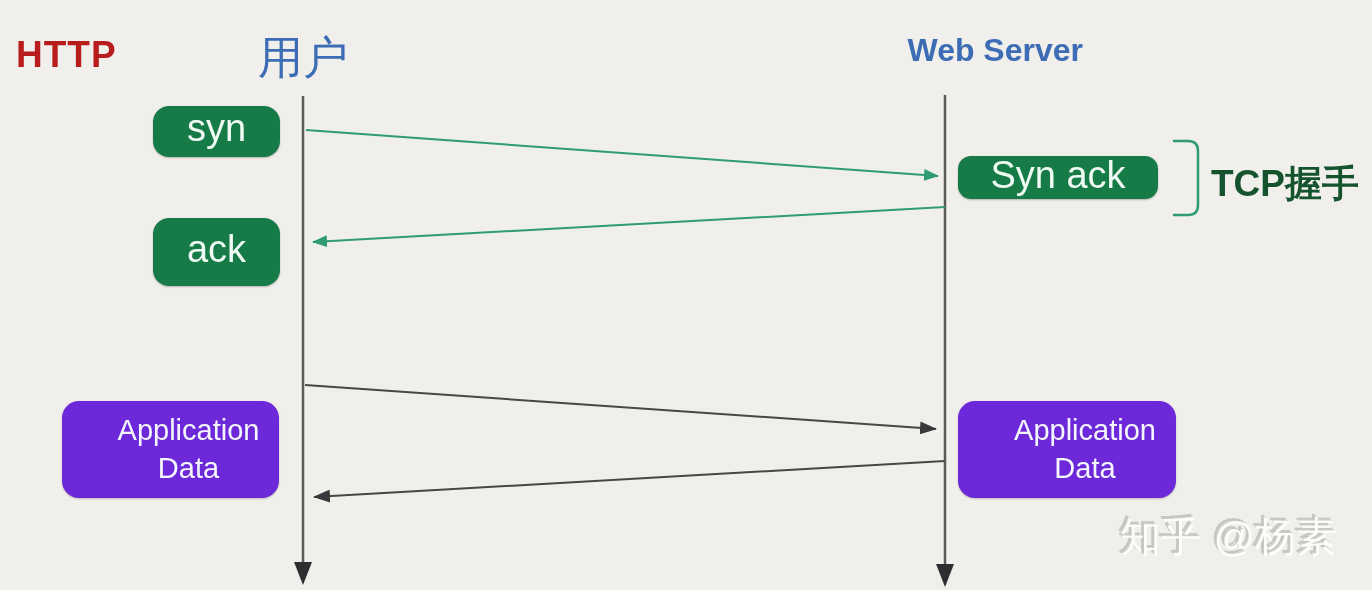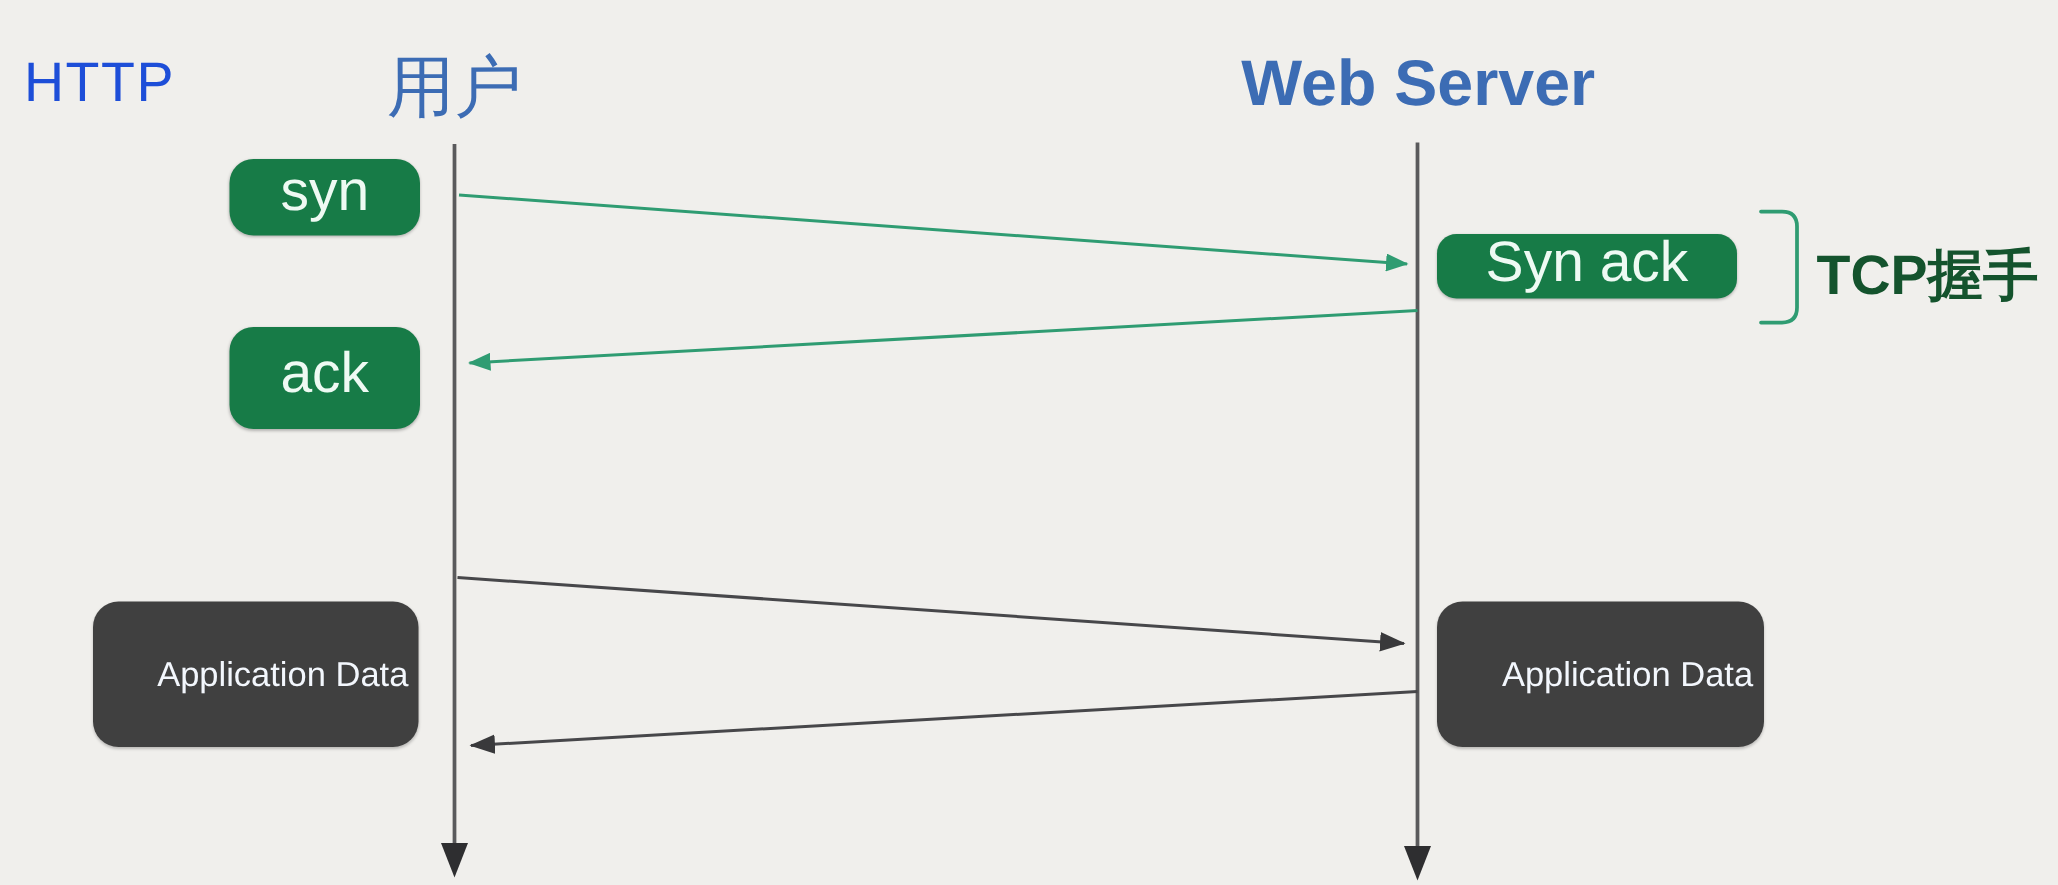--- a/index.html
+++ b/index.html
@@ -13,62 +13,63 @@
   }
   .svg-layer {
     position: absolute;
     left: 0; top: 0;
     width: 1372px; height: 590px;
   }
   .http-title {
     position: absolute;
     left: 16px; top: 34px;
     font-size: 37px;
-    font-weight: 400;
+    font-weight: 700;
     letter-spacing: 1px;
-    color: #1d4ed8;
+    color: #b91c1c;
   }
   .actor {
     position: absolute;
     text-align: center;
     color: #3c6cb4;
     font-weight: 600;
   }
   .actor-client {
     left: 228px; top: 28px; width: 150px;
     font-size: 45px; font-weight: 400;
   }
   .actor-server {
     left: 808px; top: 32px; width: 275px;
-    font-size: 43px;
+    font-size: 32px;
+    text-align: right;
   }
   .gbox {
     position: absolute;
     background: #177b47;
     color: #eefaf3;
     border-radius: 16px;
     display: flex;
     align-items: center;
     justify-content: center;
     box-shadow: 0 1px 2px rgba(0,0,0,0.25);
   }
   .gbox-syn  { left: 153px; top: 106px; width: 127px; height: 51px; font-size: 38px; padding-bottom: 6px; }
   .gbox-ack  { left: 153px; top: 218px; width: 127px; height: 68px; font-size: 38px; padding-bottom: 6px; }
   .gbox-synack { left: 958px; top: 156px; width: 200px; height: 43px; font-size: 38px; border-radius: 13px; padding-bottom: 5px; }
   .bbox {
     position: absolute;
-    background: #404040;
+    background: #6d28d9;
     color: #f3f7fd;
     border-radius: 17px;
     display: flex;
     flex-direction: column;
     align-items: center;
     justify-content: center;
     text-align: center;
-    font-size: 23px;
+    font-size: 29px;
     line-height: 1.3;
     box-shadow: 0 1px 2px rgba(0,0,0,0.22);
     padding-left: 36px;
   }
   .bbox-client { left: 62px;  top: 401px; width: 217px; height: 97px; }
   .bbox-server { left: 958px; top: 401px; width: 218px; height: 97px; }
   .tcp-label {
     position: absolute;
     left: 1211px; top: 159px;
     font-size: 37px;
@@ -120,14 +121,15 @@
 
   <div class="gbox gbox-syn">syn</div>
   <div class="gbox gbox-synack">Syn ack</div>
   <div class="gbox gbox-ack">ack</div>
 
   <div class="tcp-label">TCP握手</div>
 
   <div class="bbox bbox-client">Application Data</div>
   <div class="bbox bbox-server">Application Data</div>
 
+  <div class="watermark">知乎 @杨素</div>
 
 </div>
 
 </body></html>

